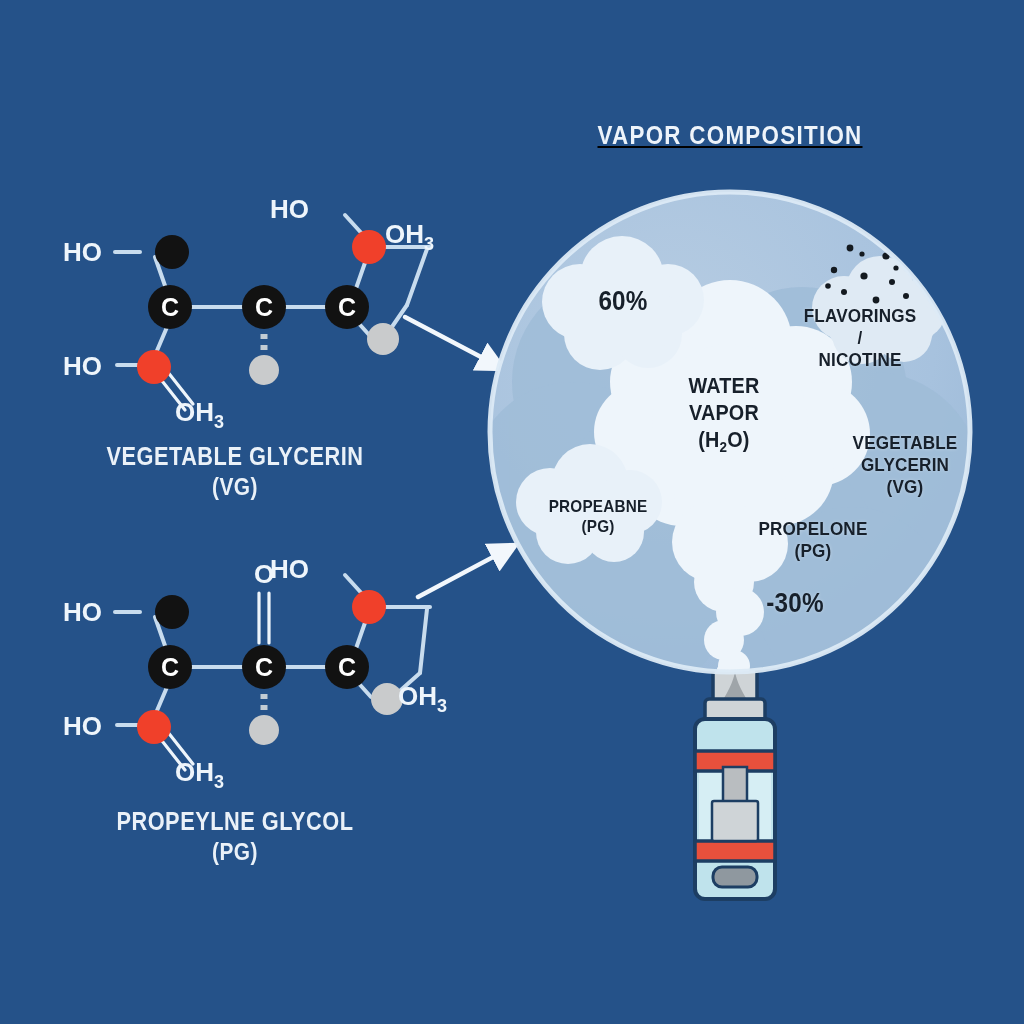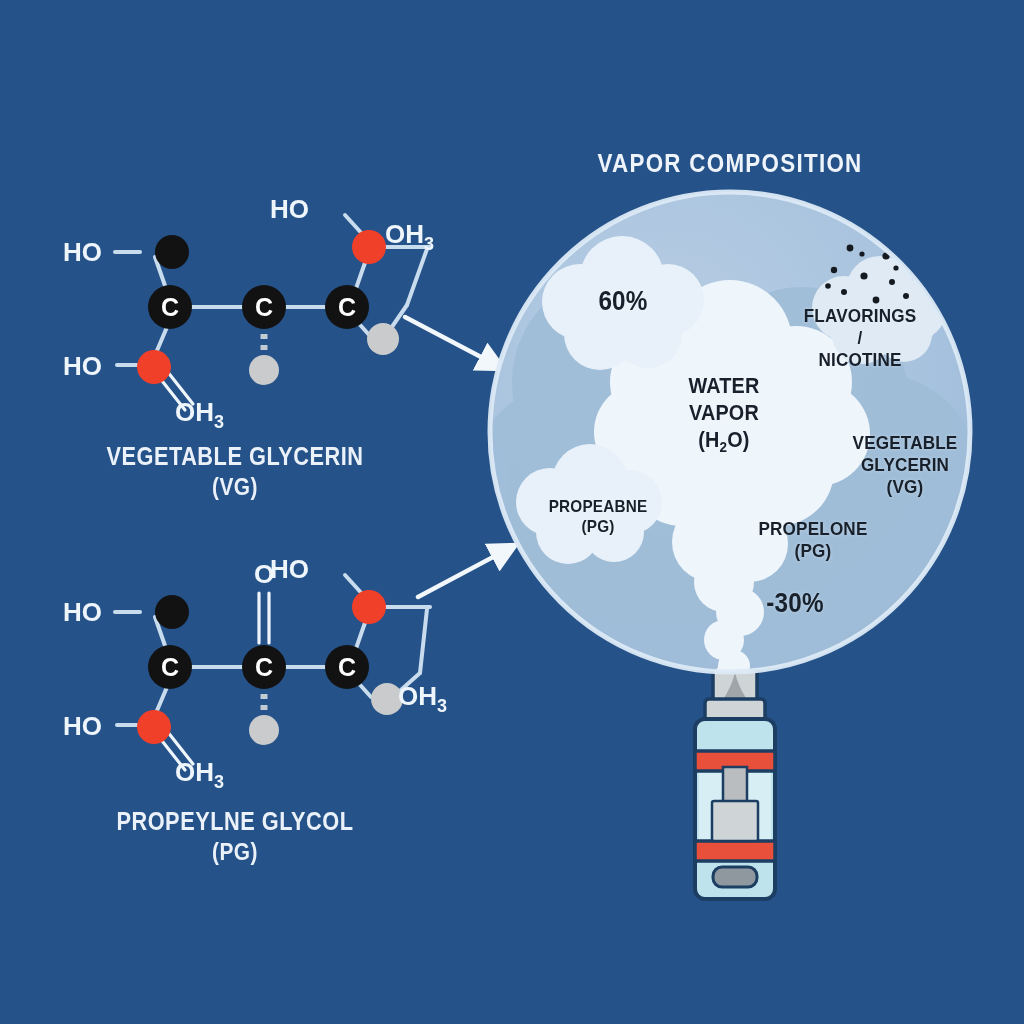--- a/index.html
+++ b/index.html
@@ -8,21 +8,21 @@
     font-family:"Liberation Sans", sans-serif;
     -webkit-font-smoothing:antialiased;
   }
   #stage{
     position:relative;
     width:1024px;
     height:1024px;
     background:#255289;
     overflow:hidden;
   }
-  .title-wrap{position:absolute;left:470px;top:148px;width:520px;text-align:center;}
+  .title-wrap{position:absolute;left:470px;top:120px;width:520px;text-align:center;text-decoration:underline;}
   
   .mol-caption{
     position:absolute;
     text-align:center;
     color:#eaf1f8;
     font-size:25px;
     font-weight:700;
     letter-spacing:.6px;
     line-height:1.28;
     transform:scaleX(.87);

